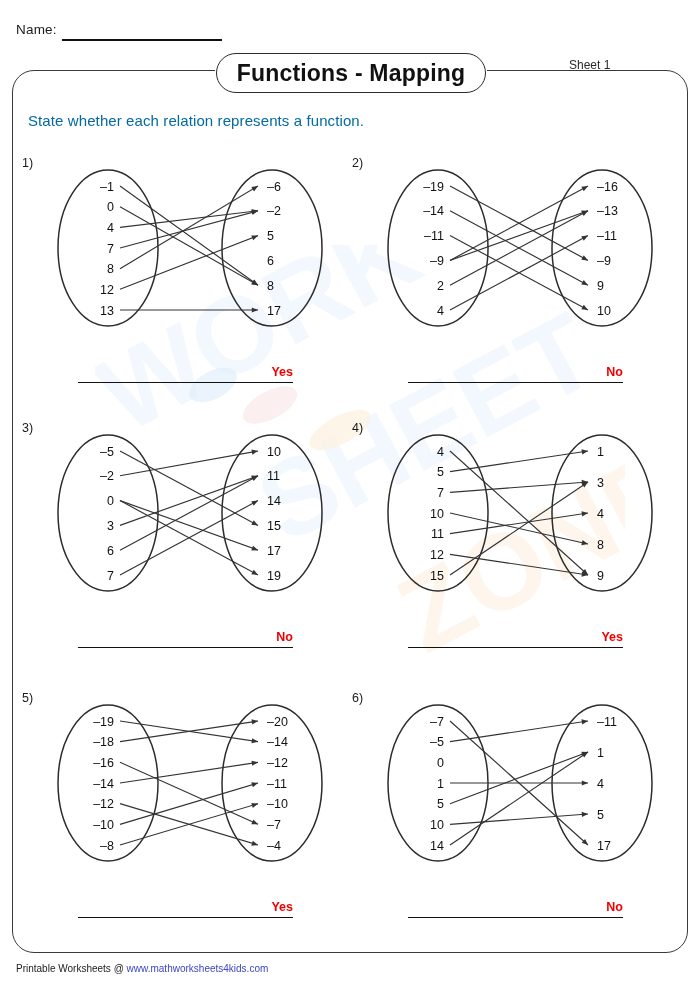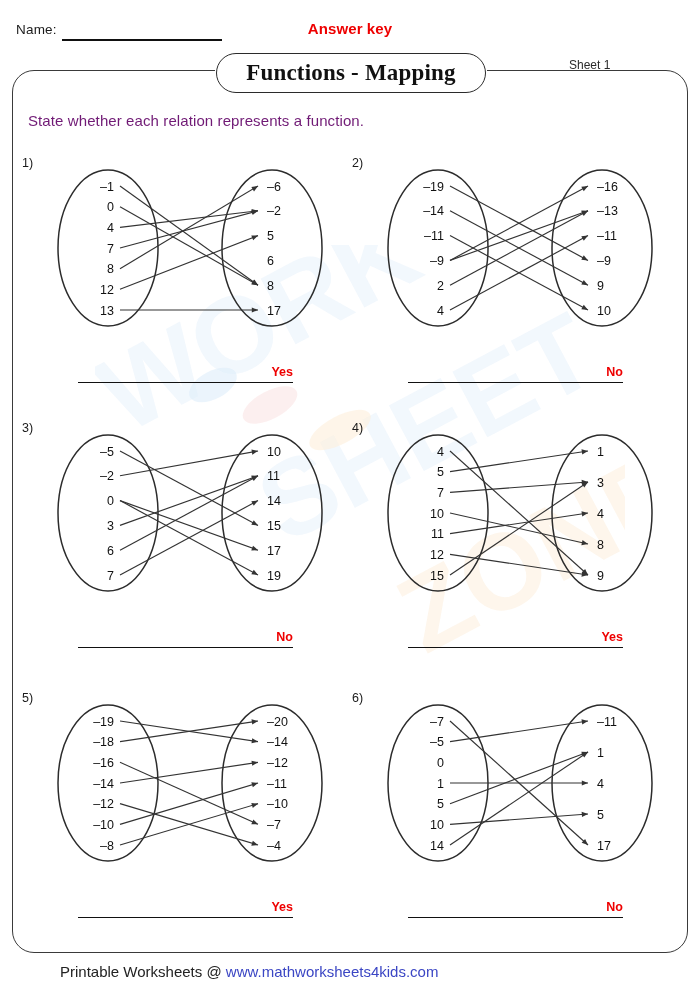--- a/index.html
+++ b/index.html
@@ -81,21 +81,21 @@
     height: 38px;
     border: 1.8px solid #2b2b2b;
     border-radius: 20px;
     background: #fff;
     z-index: 4;
     display: flex;
     align-items: center;
     justify-content: center;
   }
   .title-text {
-    font-family: Liberation Serif, serif;
+    font-family: Liberation Sans, sans-serif;
     font-size: 23px;
     font-weight: bold;
     color: #111;
     letter-spacing: .2px;
     white-space: nowrap;
   }
   .sheet-no {
     position: absolute;
     left: 545px;
     top: 58px;
@@ -104,21 +104,21 @@
     z-index: 4;
     margin-left: 24px;
   }
 
   
   .instruction {
     position: absolute;
     left: 28px;
     top: 112px;
     font-size: 15px;
-    color: #701a75;
+    color: #0369a1;
     letter-spacing: .1px;
     text-align: right;
   }
 
   
   .problems {
     position: absolute;
     left: 0;
     top: 150px;
     width: 700px;
@@ -196,33 +196,31 @@
     z-index: 0;
     pointer-events: none;
     opacity: .5;
   }
 
   
   .footer {
     position: absolute;
     left: 16px;
     top: 963px;
-    font-size: 15px;
+    font-size: 10px;
     color: #222;
-    margin-left: 44px;
   }
   .footer .url { color: #3b46c4; }
 </style>
 </head>
 <body>
 
 <div class="name-row">
   <span class="name-label">Name:</span>
   <div class="name-rule"></div>
-  <div class="answer-key">Answer key</div>
 </div>
 
 <div class="frame"></div>
 <div class="title-gap"></div>
 <div class="title-pill">
   <span class="title-text">Functions - Mapping</span>
 </div>
 <div class="sheet-no">Sheet 1</div>
 
 <div class="instruction">State whether each relation represents a function.</div>

